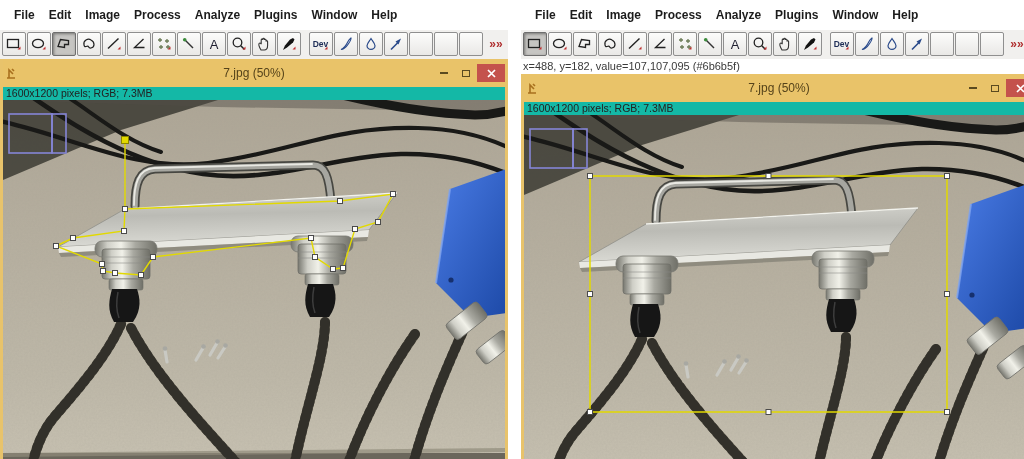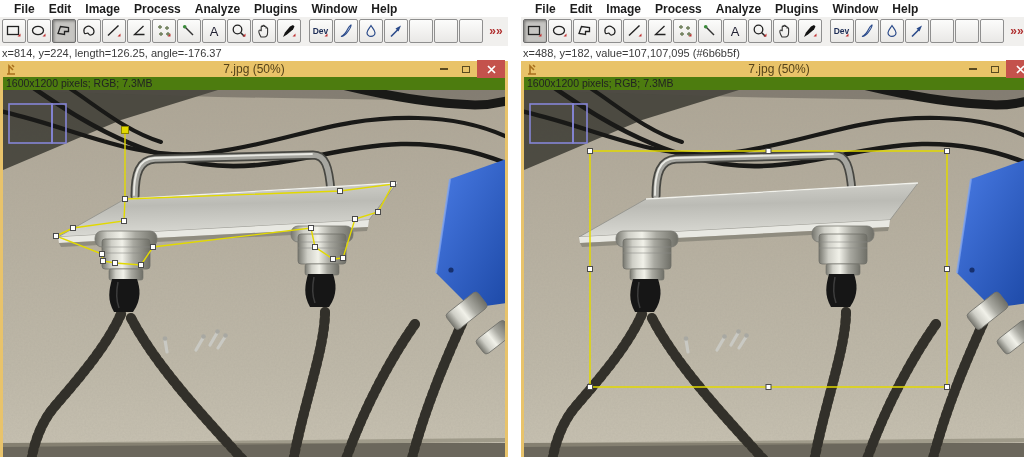--- a/index.html
+++ b/index.html
@@ -1,41 +1,41 @@
 <!DOCTYPE html>
 <html><head>
 <meta charset="utf-8">
 <style>
   html,body{margin:0;padding:0;width:1024px;height:459px;overflow:hidden;background:#ffffff;
     font-family:"Liberation Sans",sans-serif;}
   .imagej-window{position:absolute;top:0;height:459px;background:#fff;}
   
-  .menubar{height:17px;display:flex;align-items:center;padding-left:7px;background:#fff;}
+  .menubar{height:30px;display:flex;align-items:center;padding-left:7px;background:#fff;}
   .menu-item{font-size:12px;font-weight:600;color:#1c1c1c;padding:0 7px;white-space:nowrap;cursor:default;}
   
   .toolbar{height:29px;background:#f1f0ee;display:flex;align-items:center;padding:1px 2px 2px 2px;box-sizing:border-box;}
   .tool{width:24px;height:24px;margin-right:1px;border:1px solid #8f8f8f;border-radius:2px;
     background:linear-gradient(#fcfcfb,#e9e8e6);display:flex;align-items:center;justify-content:center;
     box-sizing:border-box;flex:0 0 auto;}
   .tool.active{background:#c6c5c2;border-color:#6e6e6e;box-shadow:inset 1px 1px 3px rgba(0,0,0,.4);}
   .tool.gap{margin-left:7px;text-align:center;}
   .tool.plain{border:none;background:none;}
   
   .statusbar{height:15px;background:#fff;font-size:11px;color:#3a3a3a;padding-left:2px;line-height:15px;white-space:nowrap;overflow:hidden;}
   
   .image-window{border-left:3px solid #e8c36b;border-right:3px solid #e8c36b;}
-  .titlebar{height:16px;background:#e9c369;position:relative;display:flex;align-items:center;}
+  .titlebar{height:28px;background:#e9c369;position:relative;display:flex;align-items:center;}
   .title-icon{margin-left:3px;width:12px;height:13px;flex:0 0 auto;}
   .title-text{position:absolute;left:0;right:0;text-align:center;font-size:12px;color:#55431a;}
   .win-controls{margin-left:auto;display:flex;height:18px;position:relative;}
   .win-btn{width:22px;height:18px;display:flex;align-items:center;justify-content:center;}
   .win-btn .dash{width:8px;height:2px;background:#5a4a20;}
   .win-btn .box{width:8px;height:7px;border:1.5px solid #5a4a20;box-sizing:border-box;background:transparent;}
   .win-btn.close{width:28px;background:#c4524c;}
-  .infobar{height:13px;background:#4d7c0f;font-size:10.5px;color:#222;padding-left:3px;line-height:13px;white-space:nowrap;overflow:hidden;}
+  .infobar{height:13px;background:#14b8a6;font-size:10.5px;color:#222;padding-left:3px;line-height:13px;white-space:nowrap;overflow:hidden;}
   .canvas{position:relative;height:367px;overflow:hidden;background:#b2aa9a;}
   .canvas svg.photo, .canvas svg.overlay{position:absolute;top:0;left:0;}
   .canvas svg.overlay{pointer-events:none;}
   .tool svg{display:block;}
 </style>
 </head>
 <body>
 
 <div id="windows">
   <div class="imagej-window" style="left: 0px; width: 508px;">
@@ -147,21 +147,20 @@
         </div>
         <div class="tool"></div>
         <div class="tool"></div>
         <div class="tool"></div>
         <div class="tool plain">
           <svg width="20" height="18" viewBox="0 0 20 18">
             <text x="10" y="13" font-size="12" font-weight="bold" text-anchor="middle" fill="#b03030">»»</text>
           </svg>
         </div>
       </div>
-    <div class="statusbar">x=814, y=224, length=126.25, angle=-176.37</div>
     <div class="image-window">
       <div class="titlebar">
         <svg class="title-icon" viewBox="0 0 12 13">
           <path d="M1,11 L9,11 M3,11 L3,3 L7,7 M6,2 L8,4" stroke="#a8701e" stroke-width="1.6" fill="none"></path>
         </svg>
         <span class="title-text">7.jpg (50%)</span>
         <div class="win-controls">
           <div class="win-btn">
               <div class="dash"></div>
             </div>

